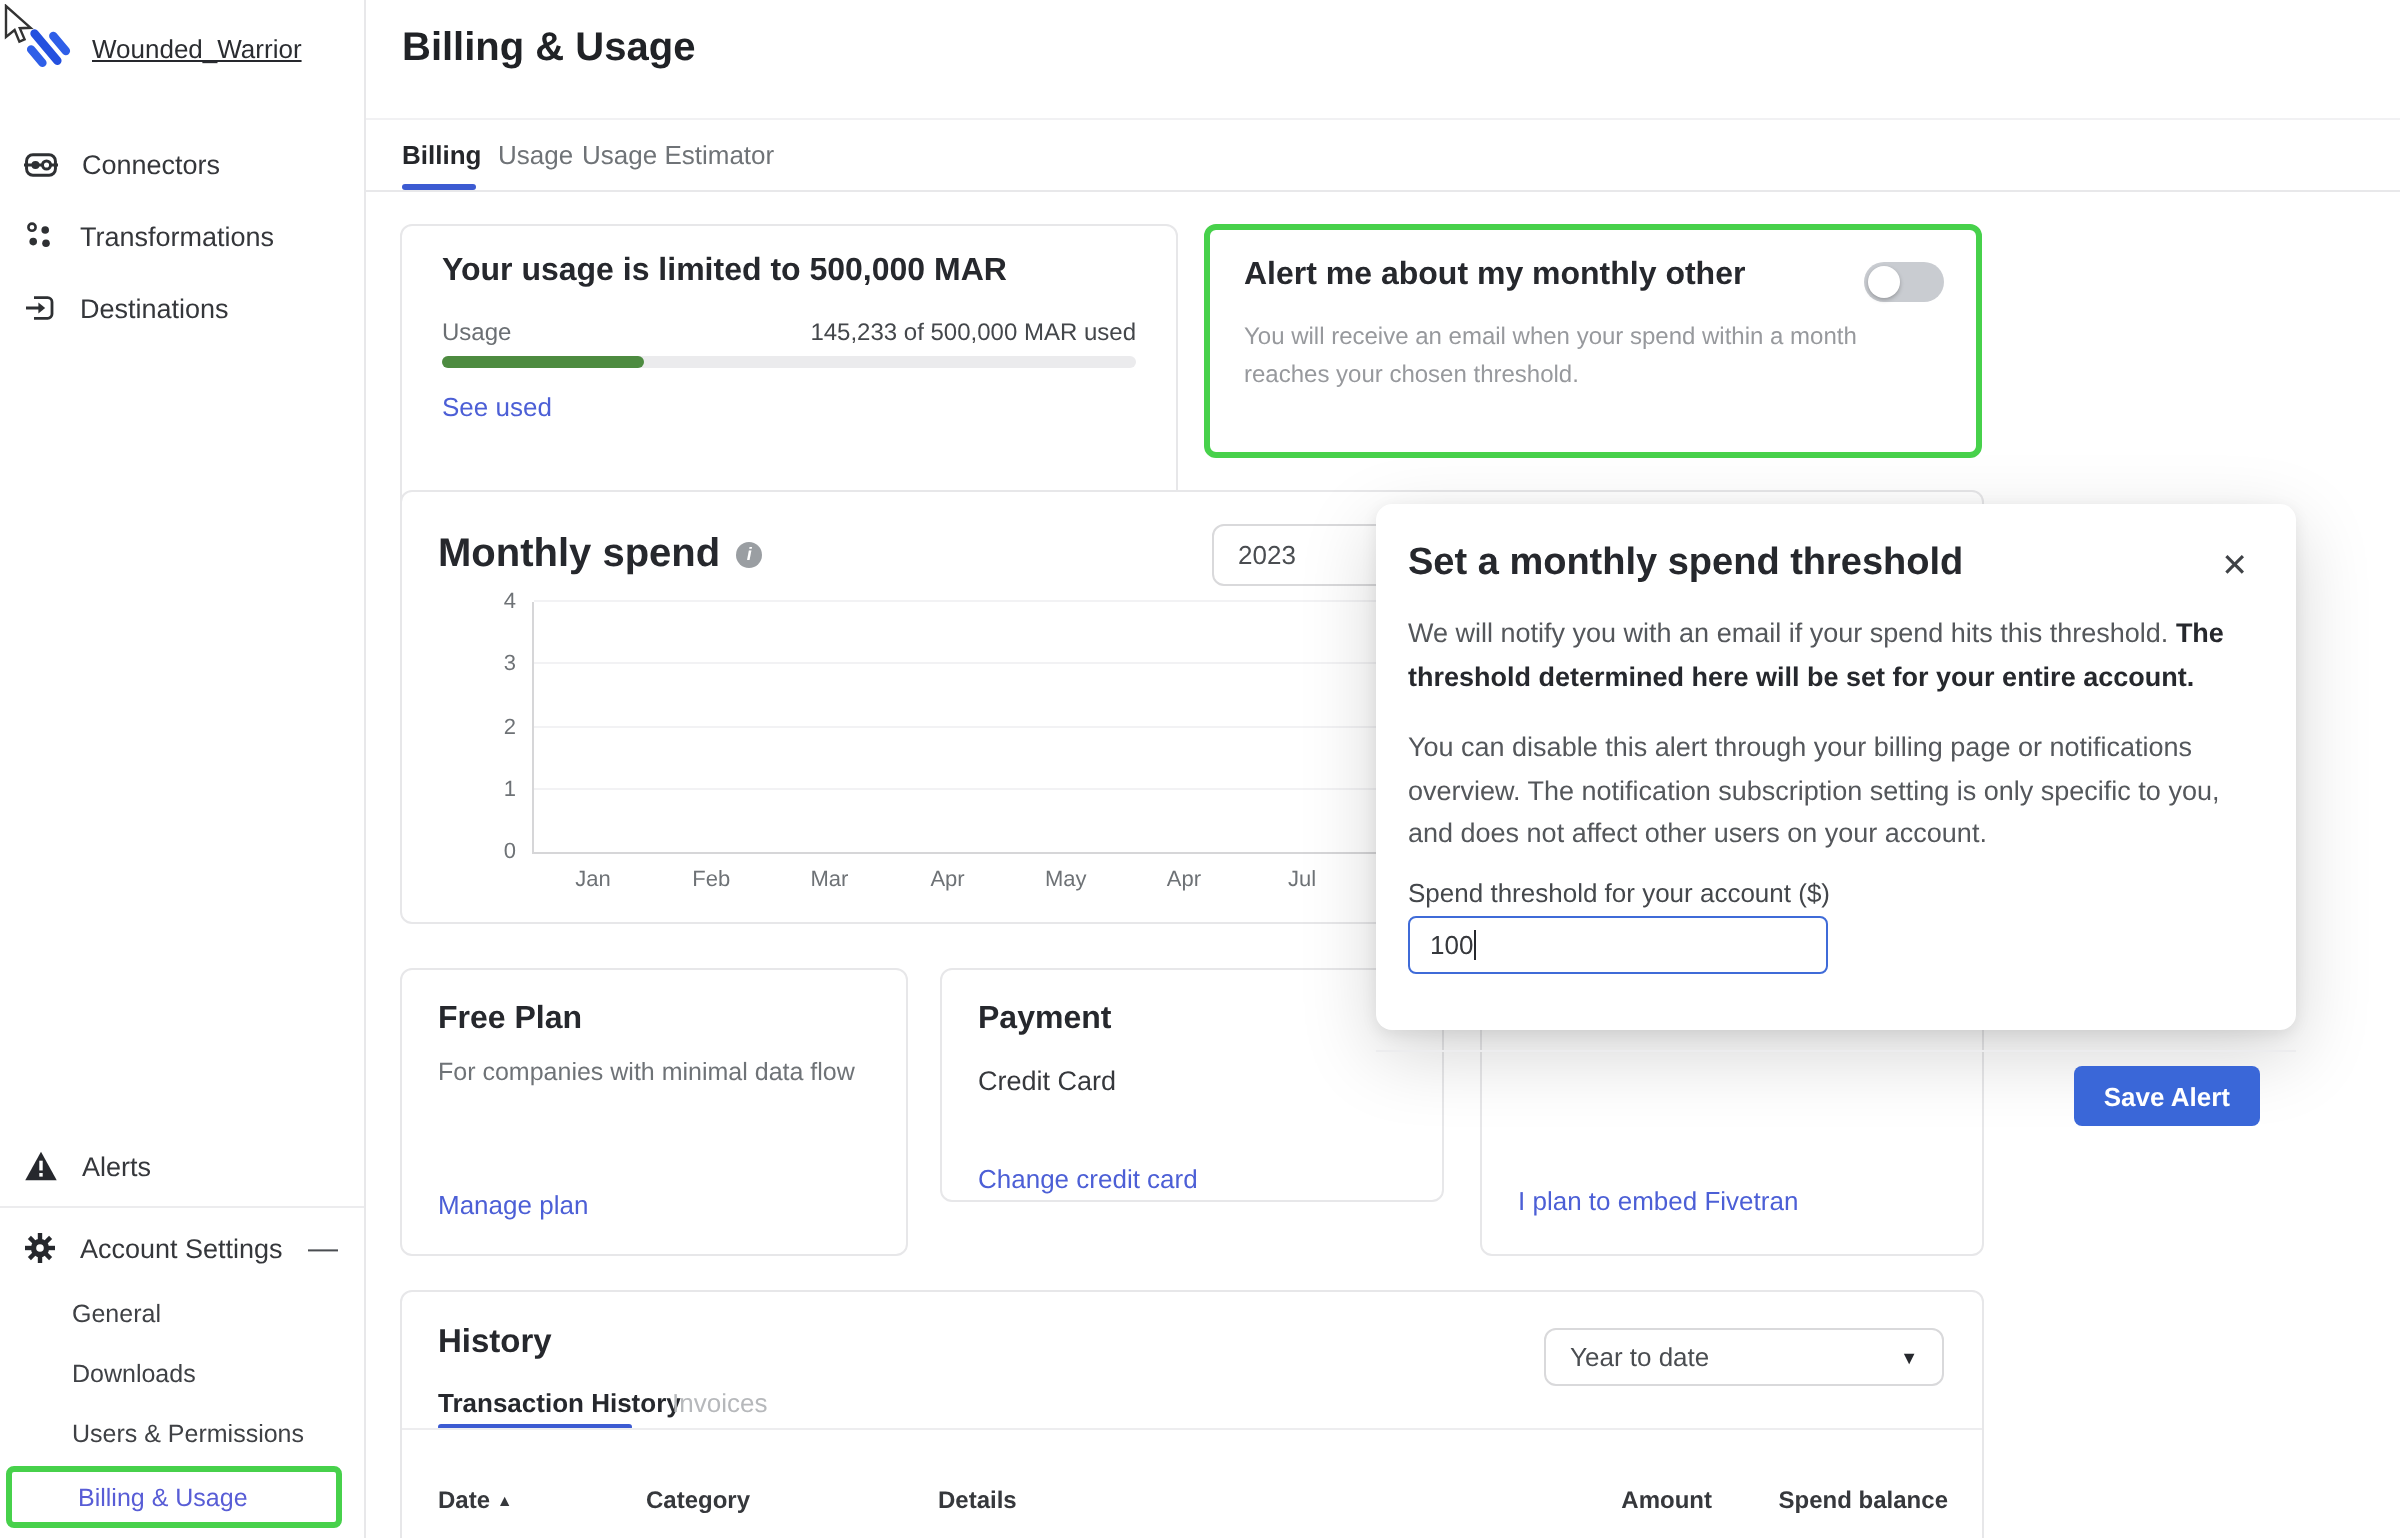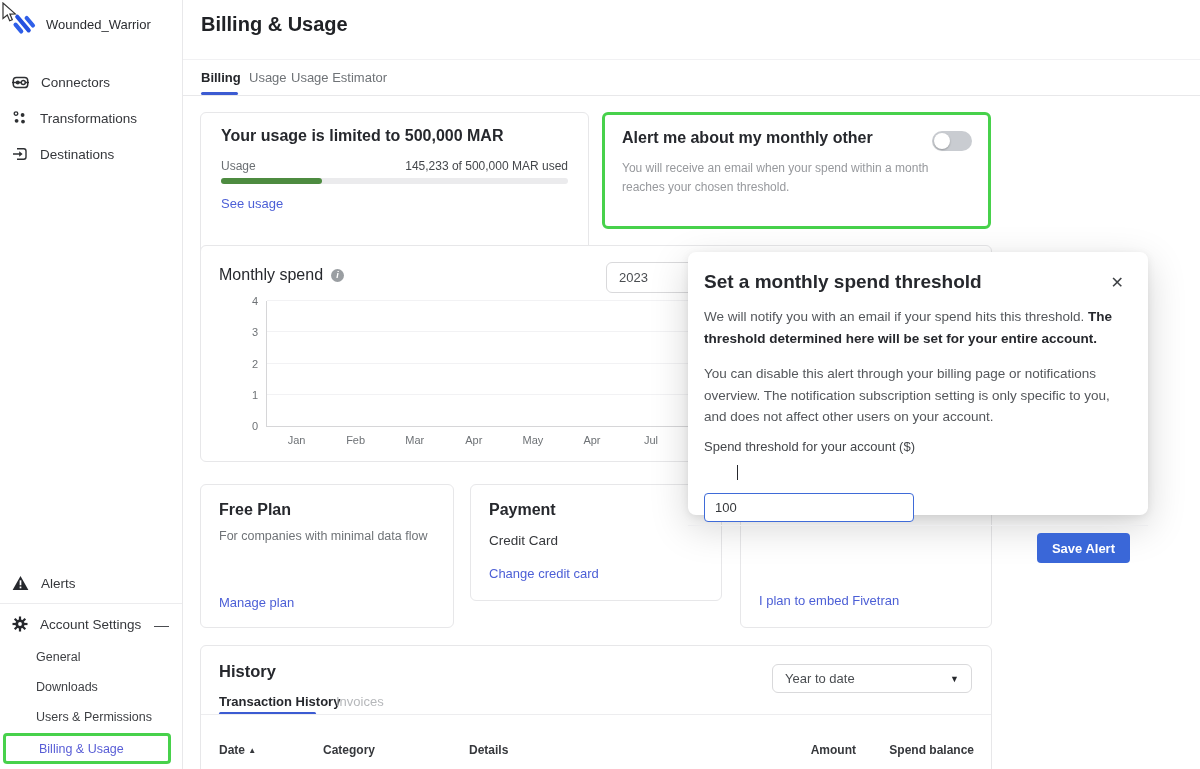--- a/index.html
+++ b/index.html
@@ -2,21 +2,21 @@
 <html><head>
 <meta charset="utf-8">
 <style>
   * { margin:0; padding:0; box-sizing:border-box; }
   html,body { width:1200px; height:769px; overflow:hidden; background:#fff;
     font-family:"Liberation Sans", sans-serif; color:#26282d; }
 
   
   #sidebar { position:absolute; left:0; top:0; width:183px; height:769px;
     background:#fff; border-right:1px solid #e8e8ea; z-index:5; }
-  .logo-row { position:absolute; left:12px; top:8px; display:flex; align-items:center; gap:10px; cursor:pointer; }
+  .logo-row { position:absolute; left:12px; top:8px; display:flex; align-items:center; gap:10px; cursor:pointer;text-decoration:underline; }
   .account-name { font-size:13px; color:#2b2d31; }
   .snav { position:absolute; left:0; width:182px; height:32px; display:flex; align-items:center;
     gap:12px; padding-left:12px; font-size:13.5px; color:#35373b; cursor:pointer; }
   .snav svg { flex:0 0 auto; }
   .ssub { position:absolute; left:0; width:182px; height:28px; display:flex; align-items:center;
     padding-left:36px; font-size:12.5px; color:#3f4145; cursor:pointer; }
   .sdivider { position:absolute; left:0; top:603px; width:182px; height:1px; background:#ececee; }
   .collapse-minus { position:absolute; right:13px; font-size:15px; color:#4a4d51; cursor:pointer; }
   #sub-billing { top:733px; height:31px; border:3px solid #47d14b; border-radius:4px;
     left:3px; width:168px; padding-left:33px; color:#585dd6; }
@@ -48,21 +48,21 @@
   #alert-card { left:602px; top:112px; width:389px; height:117px; border:3px solid #47d14b; }
   #alert-desc { position:absolute; left:17px; top:44px; width:352px; font-size:12px; line-height:1.55; color:#97999d; }
   #toggle { position:absolute; right:16px; top:16px; width:40px; height:20px; background:#c9ccd1;
     border-radius:10px; cursor:pointer; }
   #toggle .knob { position:absolute; left:2px; top:2px; width:16px; height:16px; background:#fff;
     border-radius:50%; box-shadow:0 1px 2px rgba(0,0,0,.25); }
 
   
   #spend-card { left:200px; top:245px; width:792px; height:217px; }
   #spend-title-row { position:absolute; left:18px; top:20px; display:flex; align-items:center; gap:8px; }
-  #spend-title-row .t { font-size:16px; font-weight:400; }
+  #spend-title-row .t { font-size:20px; font-weight:700; }
   .info-icon { width:13px; height:13px; border-radius:50%; background:#9a9ea2; color:#fff;
     font-size:9px; font-weight:700; font-style:italic; text-align:center; line-height:13px; cursor:pointer; }
   .select { position:absolute; background:#fff; border:1px solid #d9d9db; border-radius:6px;
     font-size:13px; color:#4a4d51; display:flex; align-items:center; padding:0 12px; cursor:pointer; }
   #year-select { left:405px; top:16px; width:110px; height:31px; }
   #range-select { right:19px; top:18px; width:200px; height:29px; justify-content:space-between; }
   .caret { font-size:9px; color:#26282d; }
   #chart-plot { position:absolute; left:65px; top:55px; width:710px; height:126px;
     border-left:1px solid #d6d6d8; border-bottom:1px solid #d6d6d8; }
   .ytick { position:absolute; right:calc(100% + 9px); transform:translateY(50%);
@@ -95,21 +95,21 @@
     box-shadow:0 12px 38px rgba(0,0,0,.17), 0 2px 8px rgba(0,0,0,.08); }
   #modal-title { position:absolute; left:16px; top:19px; font-size:19px; font-weight:700; color:#26282d; }
   #modal-close { position:absolute; right:24px; top:21px; font-size:16px; color:#3f4246; cursor:pointer; }
   #modal-body { position:absolute; left:16px; top:54px; width:418px; font-size:13.5px;
     line-height:1.62; color:#54575b; }
   #modal-body .b { font-weight:700; color:#26282d; }
   #modal-body p + p { margin-top:13px; }
   #threshold-label { position:absolute; left:16px; top:187px; font-size:13px; color:#44474b; }
   #threshold-input { position:absolute; left:16px; top:206px; width:210px; height:29px;
     border:1.5px solid #3f6bd8; border-radius:4px; padding:0 10px; font-size:13px; color:#36383c;
-    font-family:"Liberation Sans", sans-serif; outline:none;margin-top:35px; }
+    font-family:"Liberation Sans", sans-serif; outline:none; }
   #input-caret { position:absolute; left:49px; top:213px; width:1px; height:15px; background:#26282d;
     animation:blink 1s steps(1) infinite; }
   @keyframes blink { 50% { opacity:0; } }
   #modal-footer-divider { position:absolute; left:0; right:0; top:273px; height:1px; background:#ececee; }
   #save-alert-btn { position:absolute; right:18px; top:281px; height:30px; padding:0 15px;
     background:#3a67d8; color:#fff; border:none; border-radius:4px; font-size:13px; font-weight:700;
     font-family:"Liberation Sans", sans-serif; cursor:pointer; }
 
   #cursor { position:absolute; left:2px; top:2px; z-index:99; pointer-events:none; }
 </style>
@@ -209,21 +209,21 @@
 
 <section class="card" id="usage-card">
   <div class="card-title" style="left:20px; top:14px;">Your usage is limited to 500,000 MAR</div>
   <div id="usage-meta">
     <span class="lab">Usage</span>
     <span class="val">145,233 of 500,000 MAR used</span>
   </div>
   <div id="usage-track">
     <div id="usage-fill" style="width: 29%;"></div>
   </div>
-  <a class="link" style="left:20px; top:83px;">See usage</a>
+  <a class="link" style="left:20px; top:83px;">See used</a>
 </section>
 
 <section class="card" id="alert-card">
   <div class="card-title" style="left:17px; top:14px;">Alert me about my monthly other</div>
   <div id="toggle">
     <div class="knob"></div>
   </div>
   <p id="alert-desc">You will receive an email when your spend within a month reaches your chosen threshold.</p>
 </section>
 
@@ -262,21 +262,21 @@
 
 <section class="card" id="plan-card">
   <div class="card-title" style="left:18px; top:16px;">Free Plan</div>
   <p id="plan-desc">For companies with minimal data flow</p>
   <a class="link" style="left:18px; bottom:17px;">Manage plan</a>
 </section>
 
 <section class="card" id="payment-card">
   <div class="card-title" style="left:18px; top:16px;">Payment</div>
   <div id="payment-method">Credit Card</div>
-  <a class="link" style="left:18px; bottom:19px;margin-top:16px;">Change credit card</a>
+  <a class="link" style="left:18px; bottom:3px;margin-top:16px;">Change credit card</a>
 </section>
 
 <section class="card" id="embed-card">
   <a class="link" style="left:18px; bottom:19px;">I plan to embed Fivetran</a>
 </section>
 
 <section class="card" id="history-card">
   <div class="card-title" id="history-title">History</div>
   <div class="select" id="range-select">
     <span>Year to date</span>

